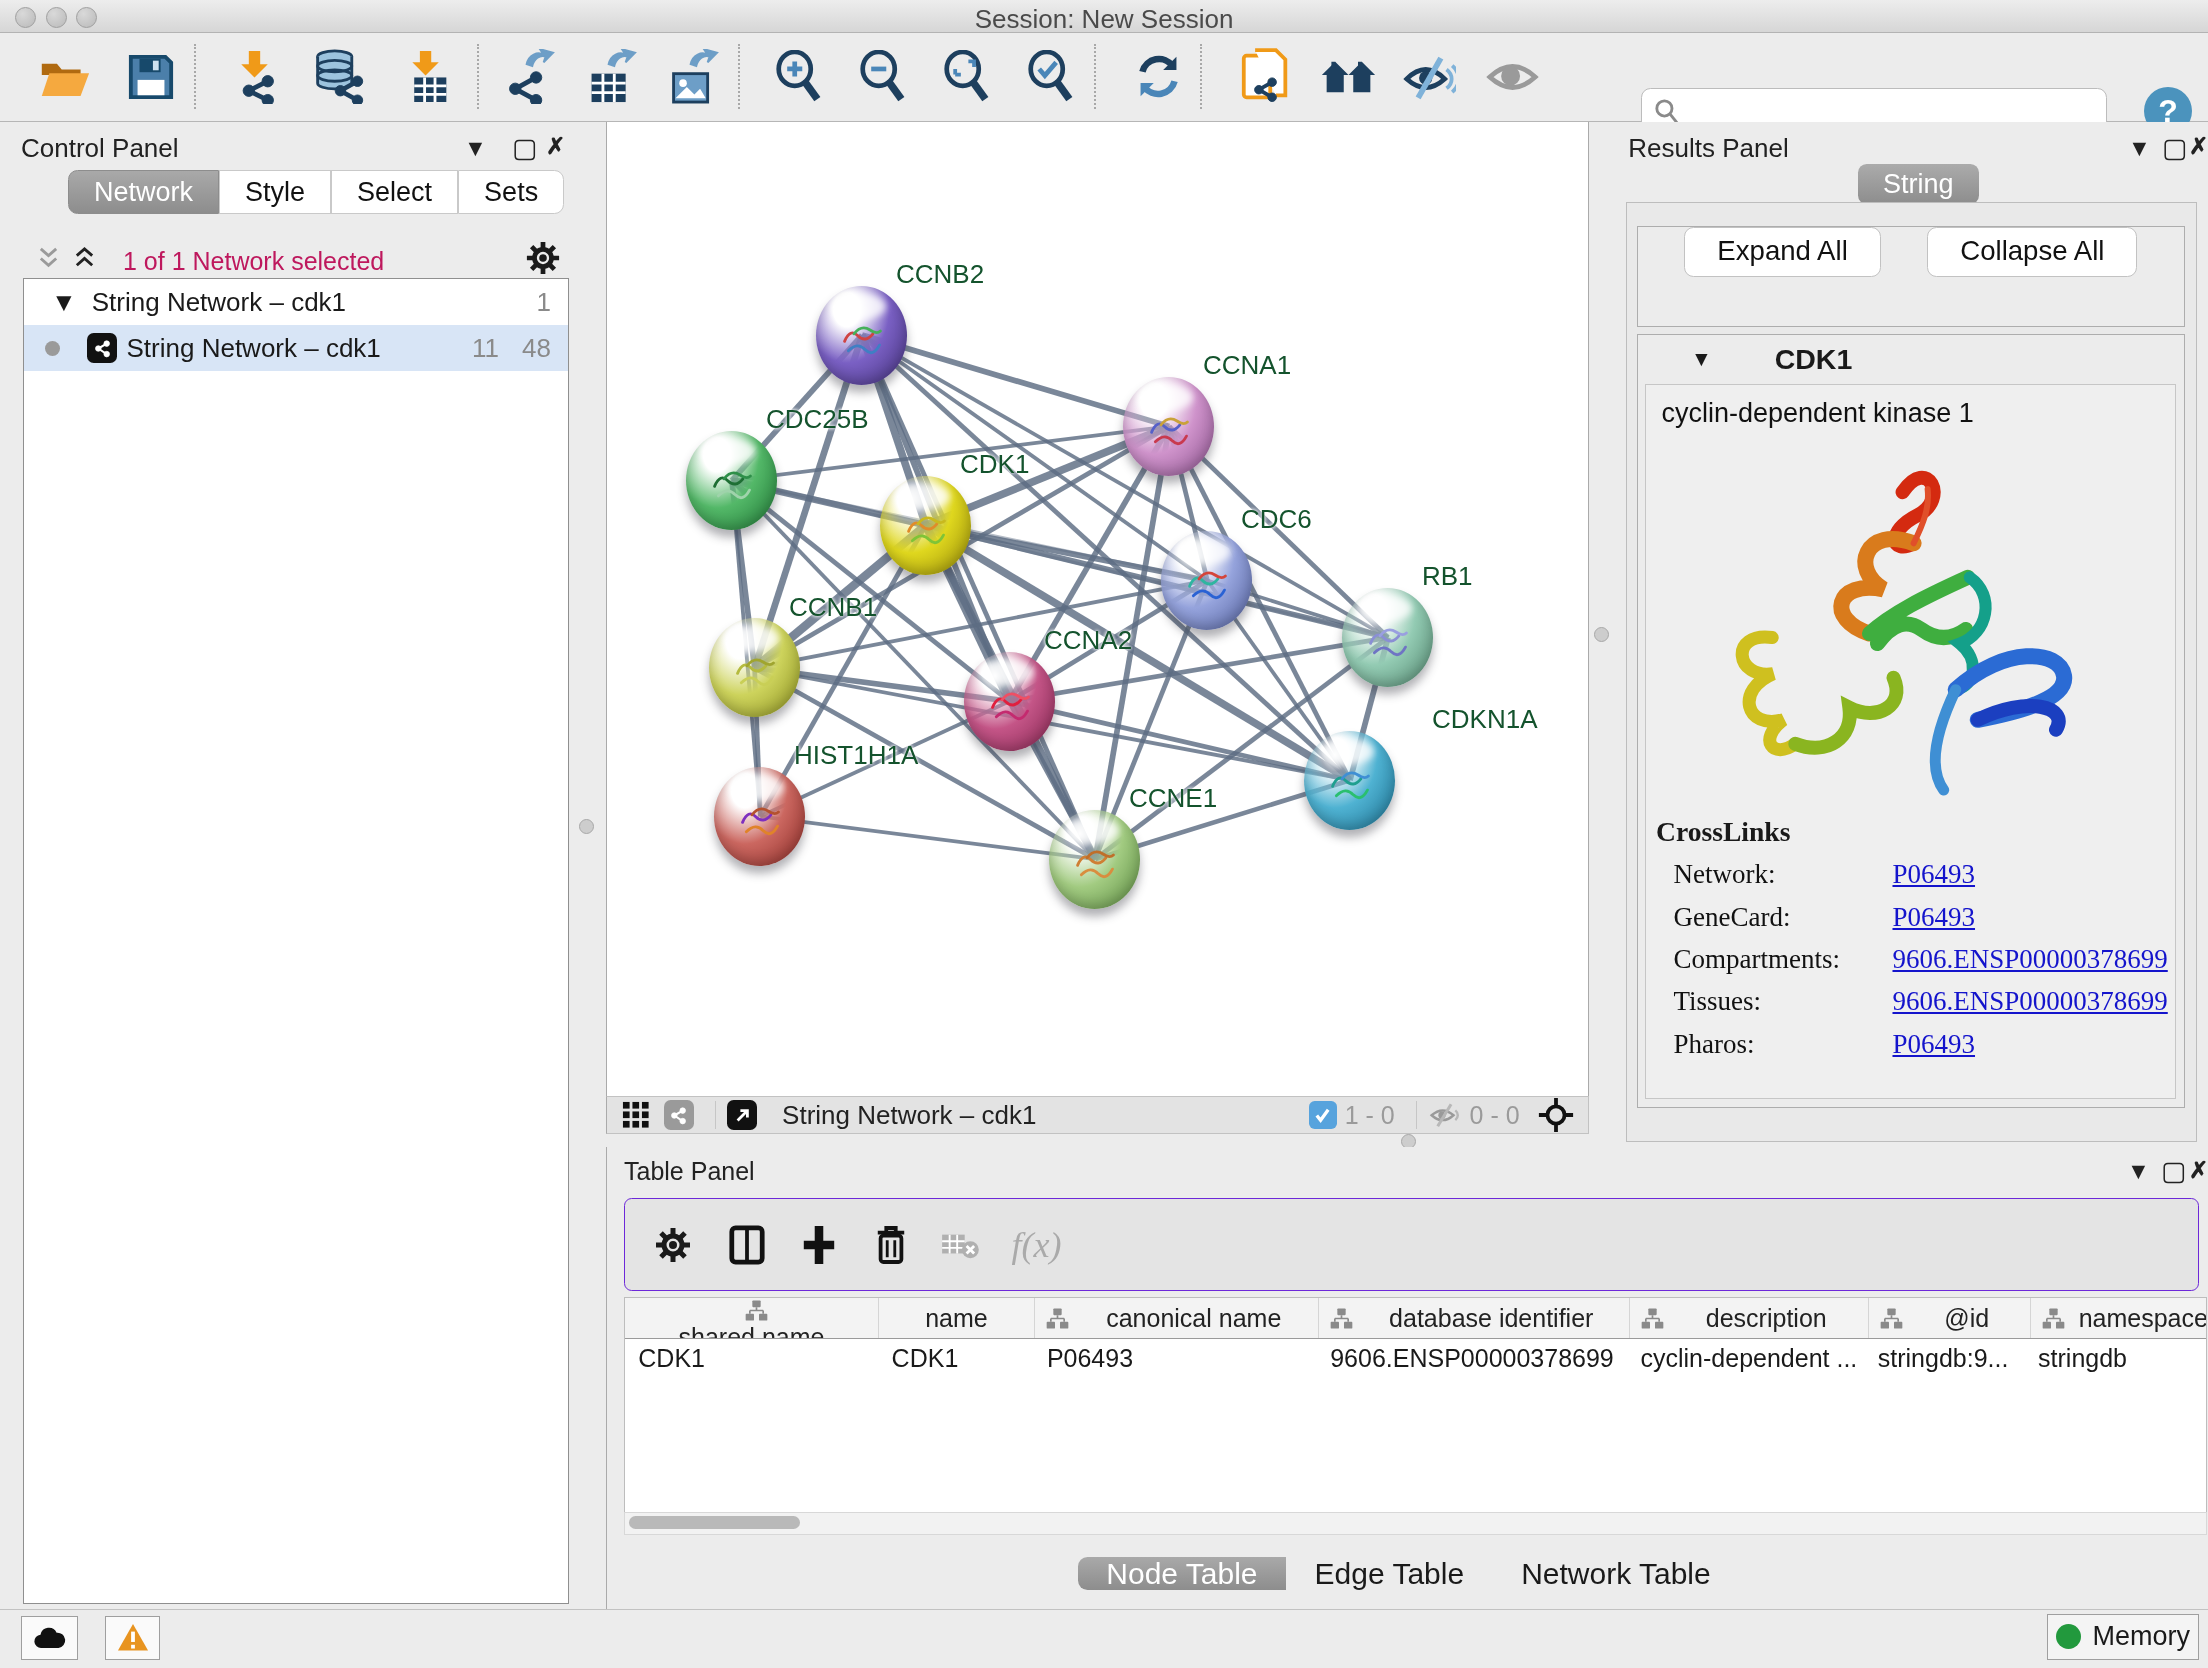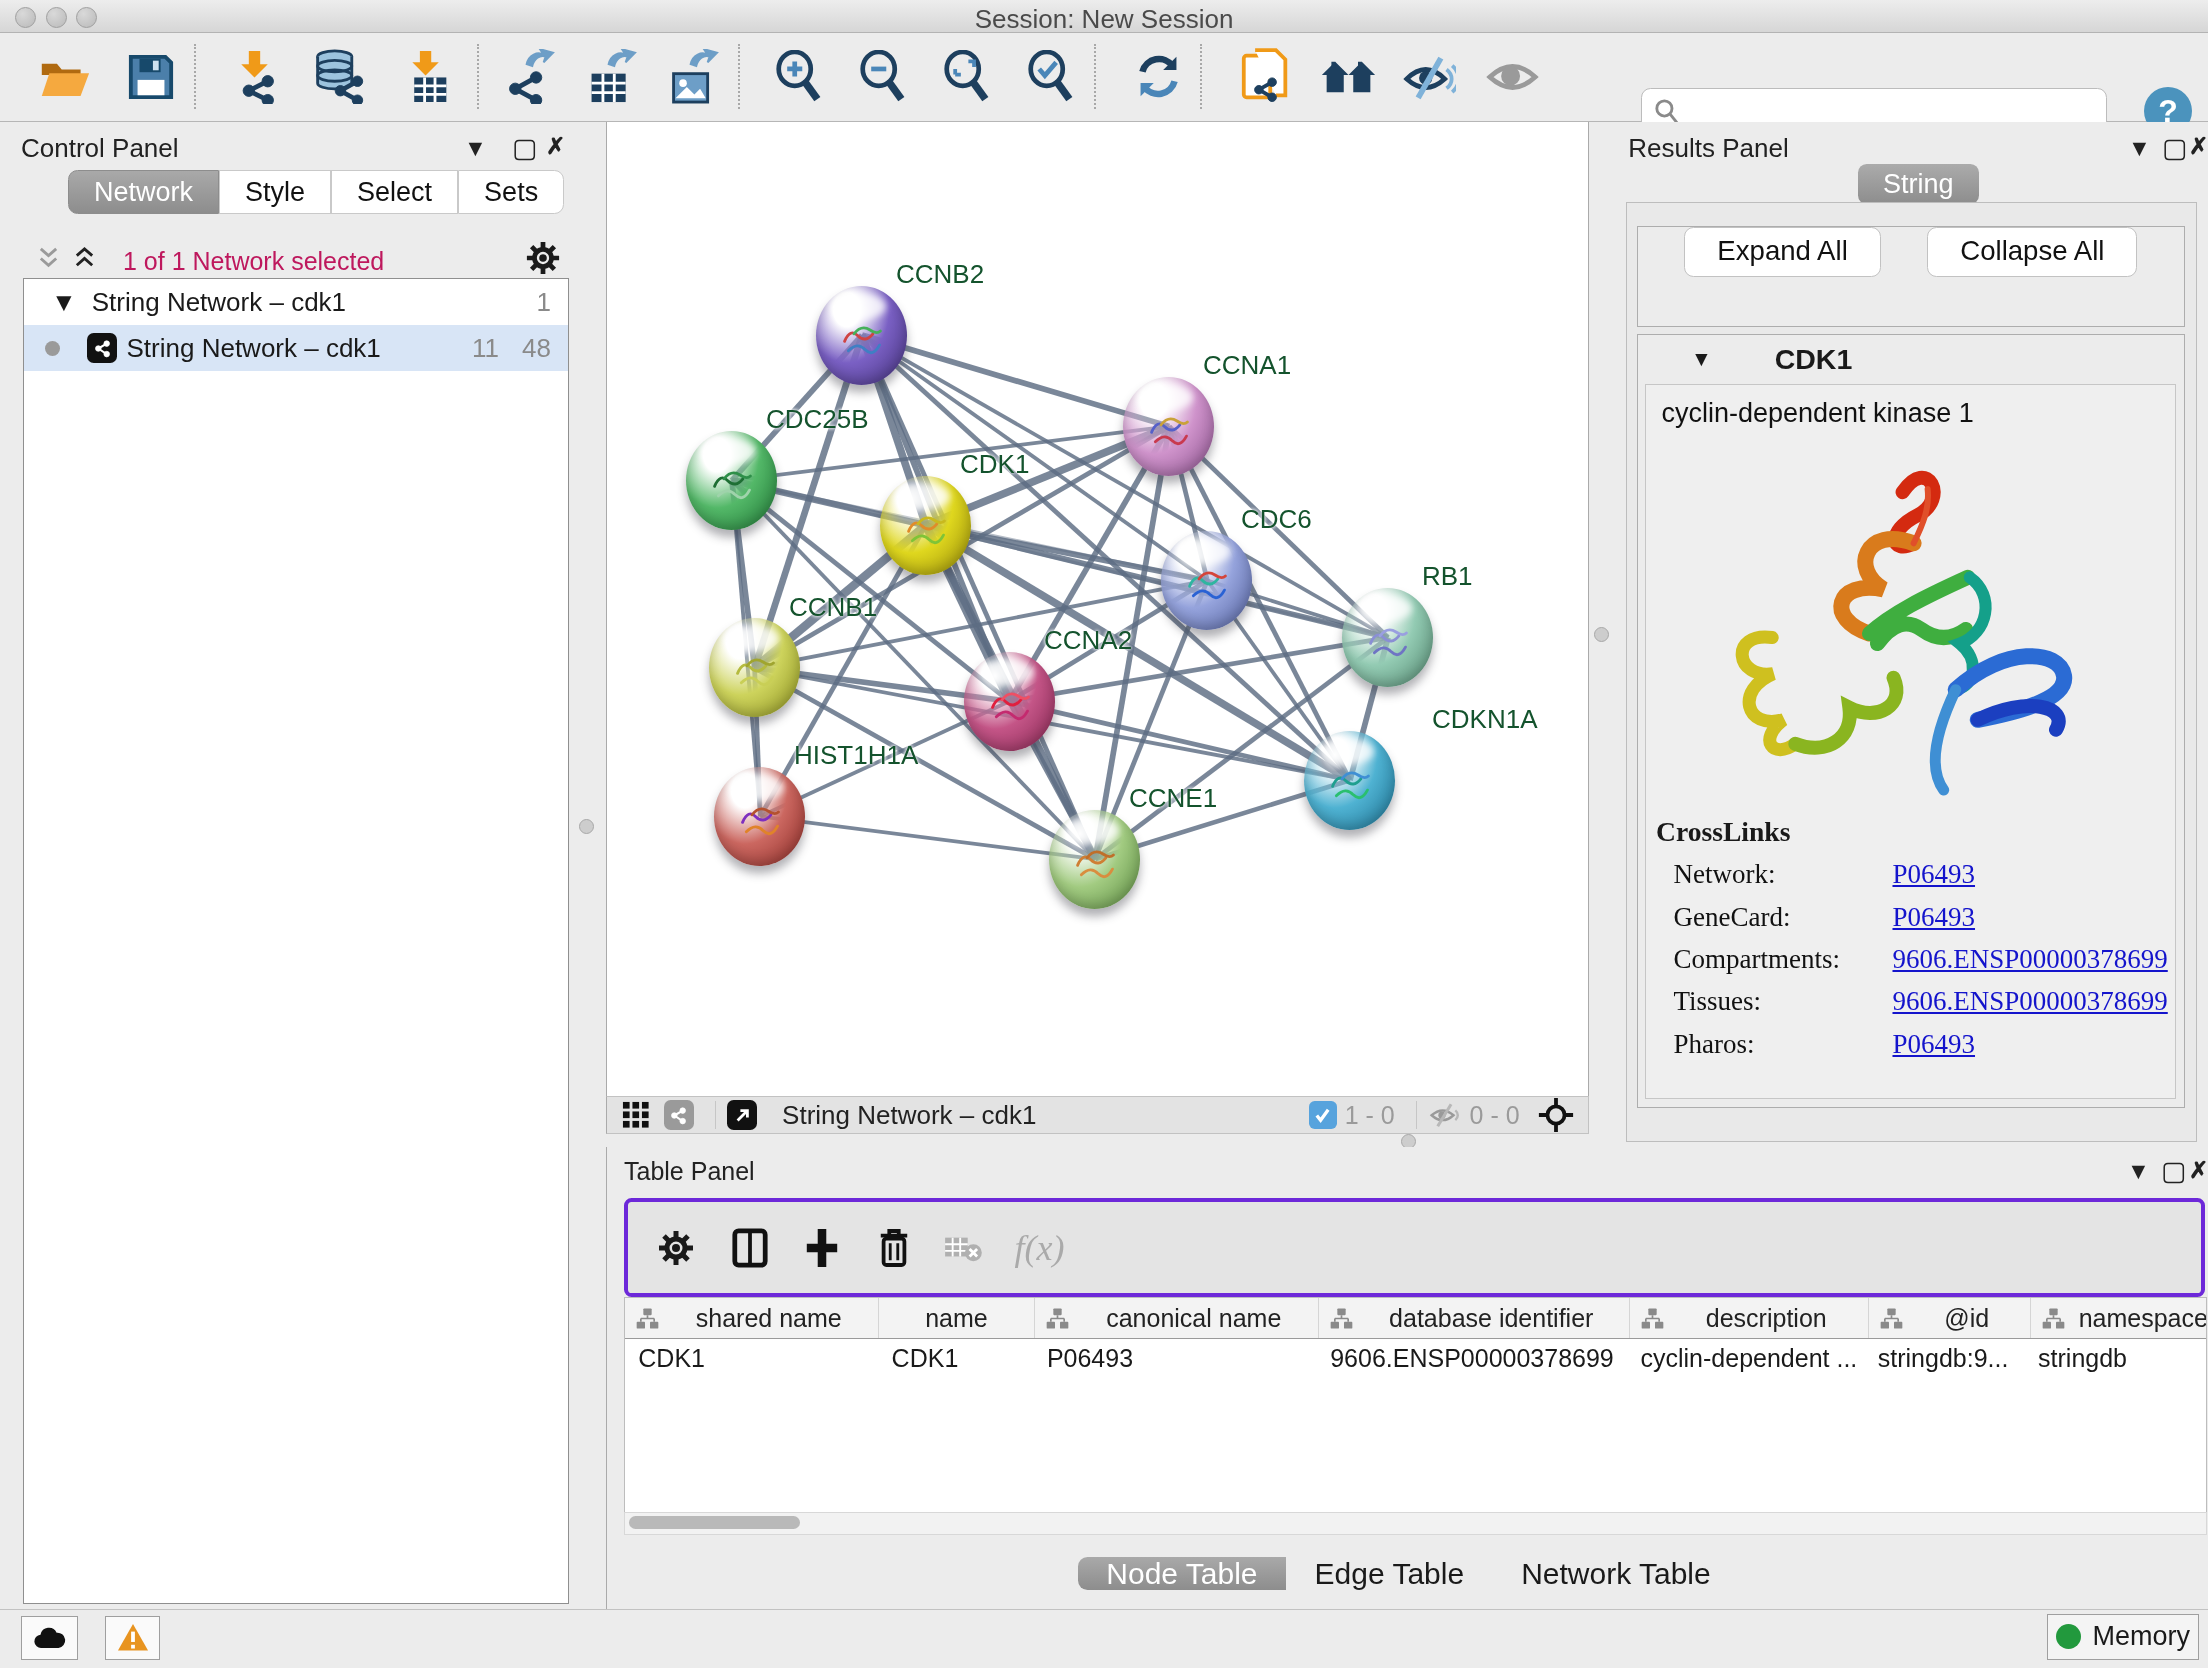--- a/index.html
+++ b/index.html
@@ -83,21 +83,21 @@
   .rdesc{font-size:27px;color:#111;margin:13.3px 0 0 15px;}
   .serif{font-family:"Liberation Serif",serif;}
   .xlinks{margin:15px 0 0 9.5px;font-size:27.6px;}
   .xrow{display:flex;font-size:27px;margin:11.4px 0 0 27px;}
   .xrow .xl{width:219px;color:#111;}
   .xrow a{color:#1414cc;text-decoration:underline;}
   
   .tpanel{position:absolute;left:606px;top:1147px;width:1603px;height:462px;background:#ececec;
     border-left:1px solid #aaa;}
   .ttoolbar{position:absolute;left:17px;top:51px;width:1573px;height:91px;background:#e4e4e4;
-    border:4px solid #6d28d9;border-radius:7.6px;display:flex;align-items:center;text-align:right;}
+    border:1px solid #6d28d9;border-radius:7.6px;display:flex;align-items:center;text-align:right;}
   .fx{font-family:"Liberation Serif",serif;font-style:italic;font-size:36px;color:#aaa;}
   .dtable{position:absolute;left:17px;top:150px;width:1581px;height:215px;background:#fff;
     border:1px solid #bdbdbd;overflow:hidden;}
   .thead{display:flex;height:40px;background:#f3f3f3;border-bottom:1.9px solid #9a9a9a;}
   .th{display:flex;align-items:center;font-size:25px;color:#222;border-right:1px solid #d5d5d5;
     overflow:hidden;white-space:nowrap;flex:none;}
   .th .lbl{margin:0 auto;}
   .drow{display:flex;height:38px;align-items:center;}
   .td{font-size:25px;padding-left:13.3px;white-space:nowrap;overflow:hidden;flex:none;}
   .hscroll{position:absolute;left:17px;top:365px;width:1581px;height:21px;background:#f2f2f2;
@@ -677,21 +677,21 @@
       <rect x="2" y="6" width="24" height="20" fill="#b0b0b0"></rect>
       <path d="M2 13 h24 M2 20 h24 M10 6 v20 M18 6 v20" stroke="#fff" stroke-width="2"></path>
       <circle cx="32" cy="22" r="9" fill="#b0b0b0"></circle>
       <path d="M28 18 l8 8 M36 18 l-8 8" stroke="#fff" stroke-width="3"></path>
     </svg>
     <span class="fx" style="margin-left:32px">f(x)</span>
   </div>
 
   <div class="dtable">
     <div class="thead" id="table-head">
-        <div class="th" style="width: 253px;">
+        <div class="th" style="width: 253px; flex-direction: column;">
           <svg width="25" height="25" viewBox="0 0 30 28" style="margin-left: 9.5px; flex: 0 0 auto;">
             <use href="#i-hier"></use>
           </svg>
           <span class="lbl">shared name</span>
         </div>
         <div class="th" style="width: 155px;">
           <span class="lbl">name</span>
         </div>
         <div class="th" style="width: 283px;">
           <svg width="25" height="25" viewBox="0 0 30 28" style="margin-left: 9.5px; flex: 0 0 auto;">

